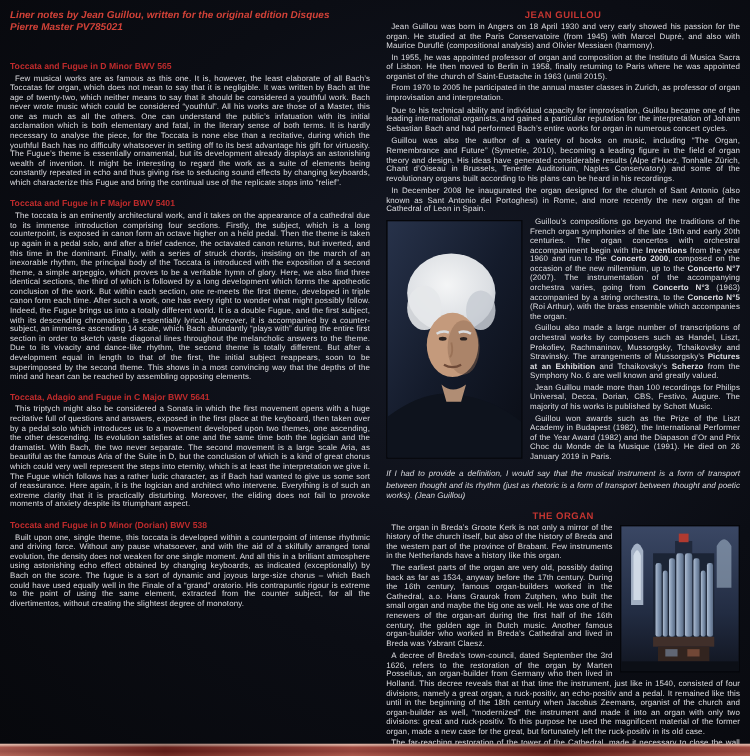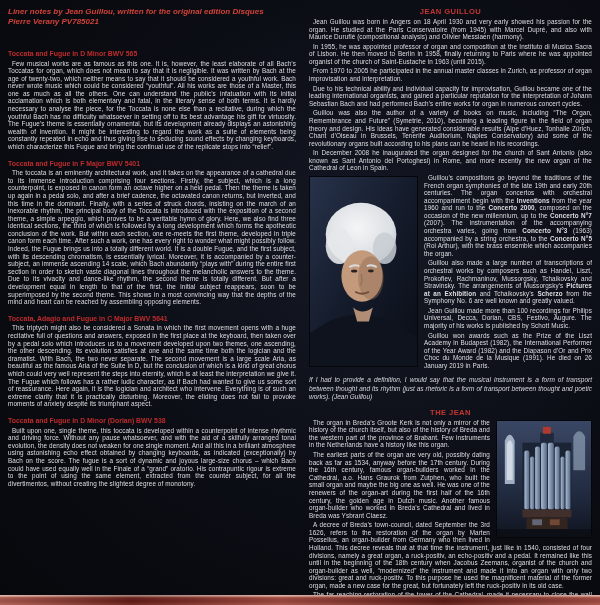--- a/index.html
+++ b/index.html
@@ -71,21 +71,21 @@
 </style>
 </head>
 <body>
 
 <div class="page">
   <div class="cols">
 
     <div class="col-left">
       <div class="credit">
         <span>Liner notes by Jean Guillou, written for the original edition Disques</span>
-        <span>Pierre Verany PV785021</span>
+        <span>Pierre Master PV785021</span>
       </div>
 
       <div class="sec-h">Toccata and Fugue in D Minor BWV 565</div>
       <p class="body">Few musical works are as famous as this one. It is, however, the least elaborate of all Bach’s Toccatas for organ, which does not mean to say that it is negligible. It was written by Bach at the age of twenty-two, which neither means to say that it should be considered a youthful work. Bach never wrote music which could be considered “youthful”. All his works are those of a Master, this one as much as all the others. One can understand the public’s infatuation with its initial acclamation which is both elementary and fatal, in the literary sense of both terms. It is hardly necessary to analyse the piece, for the Toccata is none else than a recitative, during which the youthful Bach has no difficulty whatsoever in setting off to its best advantage his gift for virtuosity. The Fugue’s theme is essentially ornamental, but its development already displays an astonishing wealth of invention. It might be interesting to regard the work as a suite of elements being constantly repeated in echo and thus giving rise to seducing sound effects by changing keyboards, which characterize this Fugue and bring the continual use of the replicate stops into “relief”.</p>
 
       <div class="sec-h">Toccata and Fugue in F Major BWV 5401</div>
       <p class="body">The toccata is an eminently architectural work, and it takes on the appearance of a cathedral due to its immense introduction comprising four sections. Firstly, the subject, which is a long counterpoint, is exposed in canon form an octave higher on a held pedal. Then the theme is taken up again in a pedal solo, and after a brief cadence, the octavated canon returns, but inverted, and this time in the dominant. Finally, with a series of struck chords, insisting on the march of an inexorable rhythm, the principal body of the Toccata is introduced with the exposition of a second theme, a simple arpeggio, which proves to be a veritable hymn of glory. Here, we also find three identical sections, the third of which is followed by a long development which forms the apotheotic conclusion of the work. But within each section, one re-meets the first theme, developed in triple canon form each time. After such a work, one has every right to wonder what might possibly follow. Indeed, the Fugue brings us into a totally different world. It is a double Fugue, and the first subject, with its descending chromatism, is essentially lyrical. Moreover, it is accompanied by a counter-subject, an immense ascending 14 scale, which Bach abundantly “plays with” during the entire first section in order to sketch vaste diagonal lines throughout the melancholic answers to the theme. Due to its vivacity and dance-like rhythm, the second theme is totally different. But after a development equal in length to that of the first, the initial subject reappears, soon to be superimposed by the second theme. This shows in a most convincing way that the depths of the mind and heart can be reached by assembling opposing elements.</p>
 
       <div class="sec-h">Toccata, Adagio and Fugue in C Major BWV 5641</div>
       <p class="body">This triptych might also be considered a Sonata in which the first movement opens with a huge recitative full of questions and answers, exposed in the first place at the keyboard, then taken over by a pedal solo which introduces us to a movement developed upon two themes, one ascending, the other descending. Its evolution satisfies at one and the same time both the logician and the dramatist. With Bach, the two never separate. The second movement is a large scale Aria, as beautiful as the famous Aria of the Suite in D, but the conclusion of which is a kind of great chorus which could very well represent the steps into eternity, which is at least the interpretation we give it. The Fugue which follows has a rather ludic character, as if Bach had wanted to give us some sort of reassurance. Here again, it is the logician and architect who intervene. Everything is of such an extreme clarity that it is practically disturbing. Moreover, the eliding does not fail to provoke moments of anxiety despite its triumphant aspect.</p>
@@ -135,21 +135,21 @@
         </svg>
 
         <p class="body">Guillou’s compositions go beyond the traditions of the French organ symphonies of the late 19th and early 20th centuries. The organ concertos with orchestral accompaniment begin with the <b>Inventions</b> from the year 1960 and run to the <b>Concerto 2000</b>, composed on the occasion of the new millennium, up to the <b>Concerto N°7</b> (2007). The instrumentation of the accompanying orchestra varies, going from <b>Concerto N°3</b> (1963) accompanied by a string orchestra, to the <b>Concerto N°5</b> (Roi Arthur), with the brass ensemble which accompanies the organ.</p>
         <p class="body">Guillou also made a large number of transcriptions of orchestral works by composers such as Handel, Liszt, Prokofiev, Rachmaninov, Mussorgsky, Tchaikovsky and Stravinsky. The arrangements of Mussorgsky’s <b>Pictures at an Exhibition</b> and Tchaikovsky’s <b>Scherzo</b> from the Symphony No. 6 are well known and greatly valued.</p>
         <p class="body">Jean Guillou made more than 100 recordings for Philips Universal, Decca, Dorian, CBS, Festivo, Augure. The majority of his works is published by Schott Music.</p>
         <p class="body">Guillou won awards such as the Prize of the Liszt Academy in Budapest (1982), the International Performer of the Year Award (1982) and the Diapason d’Or and Prix Choc du Monde de la Musique (1991). He died on 26 January 2019 in Paris.</p>
       </div>
 
       <p class="quote">If I had to provide a definition, I would say that the musical instrument is a form of transport between thought and its rhythm (just as rhetoric is a form of transport between thought and poetic works). (Jean Guillou)</p>
 
-      <div class="organ-h">THE JEAN</div>
+      <div class="organ-h">THE ORGAN</div>
 
       <div class="wrap-block">
         <svg class="organ-photo" viewBox="0 0 96 118" preserveAspectRatio="none" aria-hidden="true">
           <defs>
             <linearGradient id="obg" x1="0" y1="0" x2="0" y2="1">
               <stop offset="0" stop-color="#3a4764"></stop>
               <stop offset="0.6" stop-color="#222c42"></stop>
               <stop offset="1" stop-color="#10141f"></stop>
             </linearGradient>
             <linearGradient id="pipeg" x1="0" y1="0" x2="1" y2="0">

